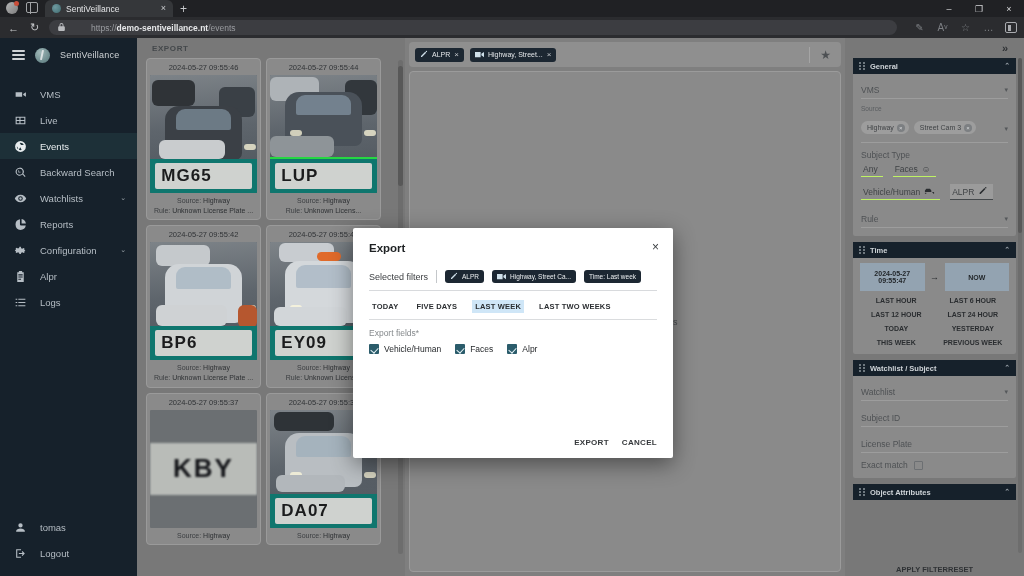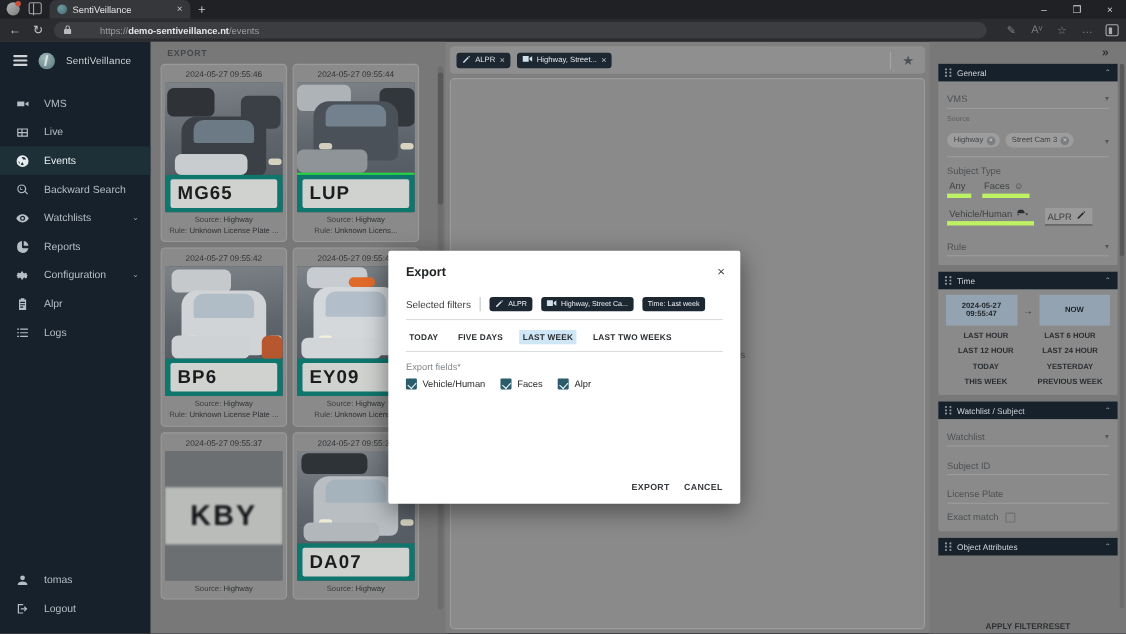--- a/index.html
+++ b/index.html
@@ -159,41 +159,41 @@
   }
   .detail-empty { color:#4b4e51; font-size: 9px; }
 
   
   .rightcol { position:absolute; left: 845px; top:0; width: 179px; height: 538px; background:#787878; }
   .collapse-row { height: 20px; display:flex; align-items:center; justify-content:flex-end; padding-right: 16px; }
   .collapse-ico { color:#2f3235; font-size: 11px; font-weight:700; }
   .panel { margin: 0 8px 6px 8px; background:#8a8a8a; border-radius:2px; }
   .panelhdr {
     height: 16px; background:#16212b; display:flex; align-items:center; gap:5px;
-    padding: 0 6px; color:#cfd4d8; font-size: 7.5px; font-weight: 400;
+    padding: 0 6px; color:#cfd4d8; font-size: 7.5px; font-weight: 700;
   }
   .grip { width:6px; height:9px; display:grid; grid-template-columns:2px 2px; gap:1px 2px; align-content:center;}
   .grip i { width:2px; height:2px; background:#8c969d; border-radius:50%; display:block; }
   .panelhdr .ptitle { flex:1; }
   .panelhdr .pchev { font-size: 7px; color:#9aa3aa; }
   .panelbody { padding: 6px 8px 8px 8px; }
 
   .field { border-bottom:1px solid #9d9d9d; padding: 5px 0 3px 0; position: relative;
     color:#4e5154; font-size: 8.5px; }
   .field .caret { position:absolute; right:0; bottom:4px; font-size:7px; color:#55585b; }
   .flabel-sm { font-size: 6.5px; color:#5a5d60; }
   .tagrow { display:flex; gap:5px; flex-wrap:wrap; padding-top:4px; }
   .tag { background:#9d9d9d; border-radius:9px; height:13px; display:flex; align-items:center;
     gap:3px; padding: 0 4px 0 6px; font-size:7px; color:#3f4245;}
   .tag .tx { width:8px;height:8px;border-radius:50%;background:#7c7f82;color:#d9dbdd;
     font-size:6px; display:flex;align-items:center;justify-content:center;}
 
   .subjtitle { font-size:8.5px; color:#4e5154; margin: 7px 0 2px 0; }
   .stoggles { display:flex; gap:10px; align-items:flex-end; }
-  .stog { border-bottom:4px solid #bef264; padding: 2px 5px 2px 2px; display:flex; align-items:center;
+  .stog { border-bottom:1px solid #bef264; padding: 2px 5px 2px 2px; display:flex; align-items:center;
     gap:4px; font-size: 8.5px; color:#3f4245; }
   .stog.sel { background:#9b9b9b; border-bottom:1.5px solid #44484b; }
 
   .timegrid { display:flex; gap:0; margin-bottom:4px; }
   .tcell { flex:1; background:#93a3b1; height: 28px; display:flex; flex-direction:column;
     align-items:center; justify-content:center; font-size:7px; color:#1f2326; font-weight:600; }
   .tarrow { width: 20px; display:flex; align-items:center; justify-content:center; font-size:9px; color:#2a2d30;}
   .qgrid { display:grid; grid-template-columns:1fr 1fr; gap:3px 4px; }
   .qbtn { text-align:center; font-size:7px; color:#2a2d30; font-weight:700; padding: 2px 0; }
 

